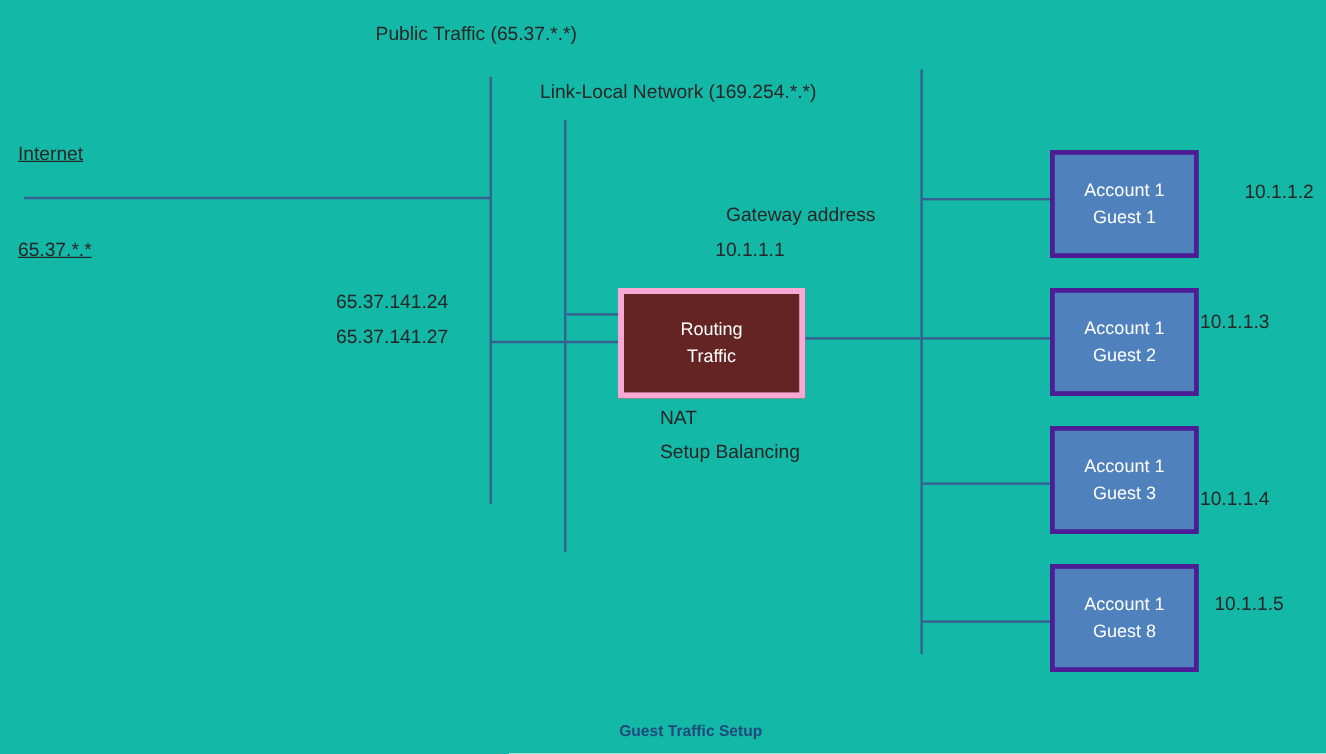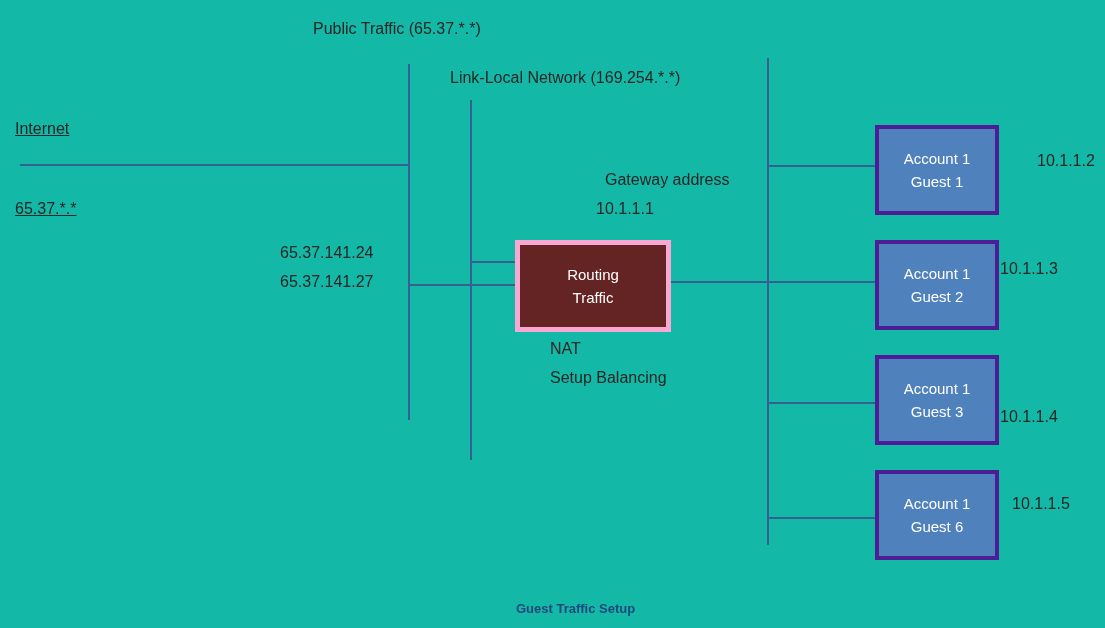--- a/index.html
+++ b/index.html
@@ -106,21 +106,21 @@
   <div class="box guest-box g2">
     <span>Account 1</span>
     <span>Guest 2</span>
   </div>
   <div class="box guest-box g3">
     <span>Account 1</span>
     <span>Guest 3</span>
   </div>
   <div class="box guest-box g4">
     <span>Account 1</span>
-    <span>Guest 6</span>
+    <span>Guest 8</span>
   </div>
 
   <div class="label ip-label ip1">10.1.1.2</div>
   <div class="label ip-label ip2">10.1.1.3</div>
   <div class="label ip-label ip3">10.1.1.4</div>
   <div class="label ip-label ip4">10.1.1.5</div>
 
   <div class="title">Guest Traffic Setup</div>
 
 </div>

